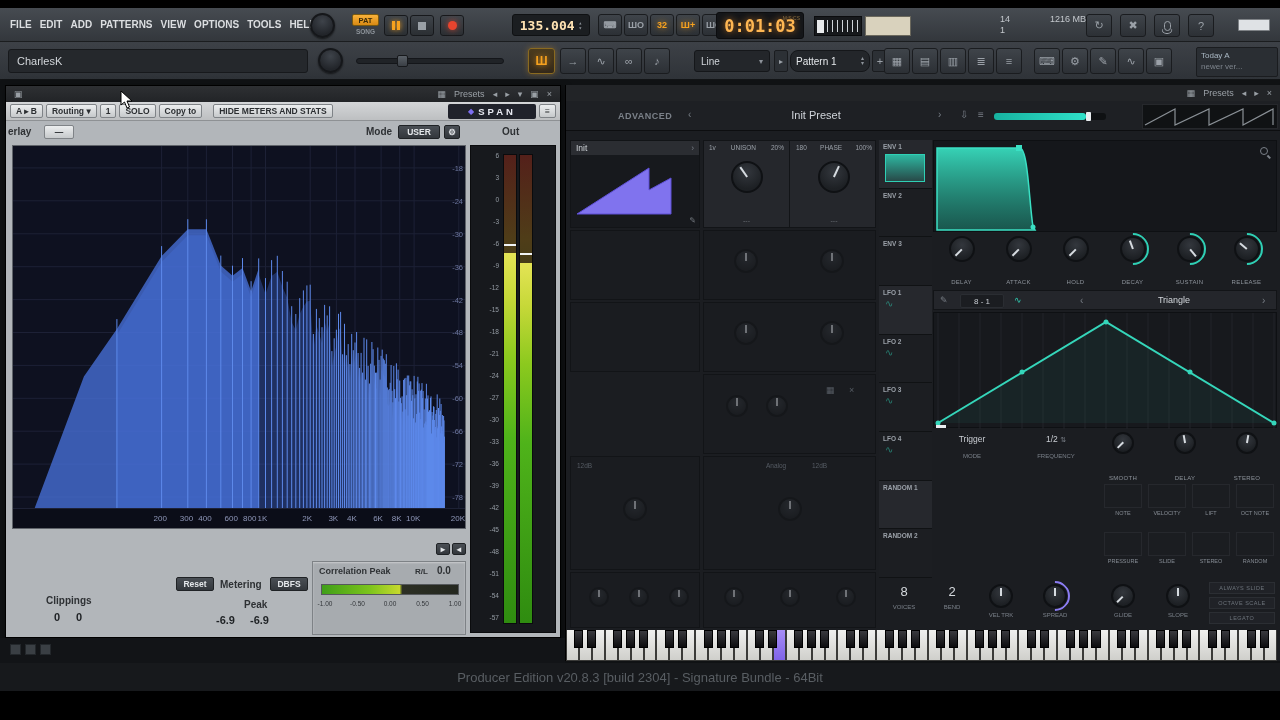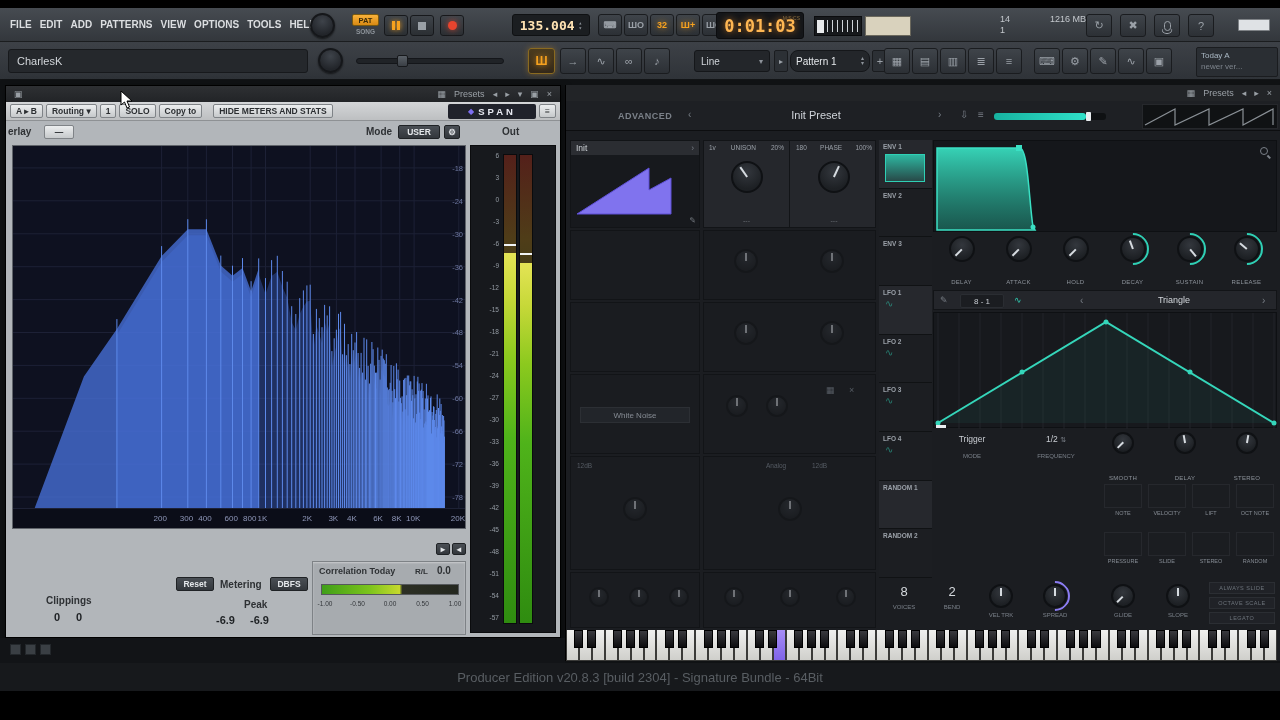--- a/index.html
+++ b/index.html
@@ -427,21 +427,21 @@
       </div>
 
       <div class="dk-chip" style="left:430px;top:422px;width:14px;height:12px;">▸</div>
       <div class="dk-chip" style="left:446px;top:422px;width:14px;height:12px;">◂</div>
 
       <div id="span-footer">
         <div class="dk-chip" style="left:164px;top:16px;width:38px;height:14px;">Reset</div>
         <span class="d-lab" style="left:208px;top:18px;font-size:10px;">Metering</span>
         <div class="dk-chip" style="left:258px;top:16px;width:38px;height:14px;">DBFS</div>
         <div id="corr-panel">
-          <span class="d-lab" style="left:6px;top:4px;font-size:9px;">Correlation Today</span>
+          <span class="d-lab" style="left:6px;top:4px;font-size:9px;">Correlation Peak</span>
           <span class="d-lab" style="left:102px;top:5px;font-size:8px;font-weight:bold;">R/L</span>
           <span class="d-lab" style="left:124px;top:3px;font-size:10px;">0.0</span>
           <div id="corr-bar"></div>
           <div id="corr-scale">
               <span class="c-lab" style="left: 4px;">-1.00</span>
               <span class="c-lab" style="left: 36.5px;">-0.50</span>
               <span class="c-lab" style="left: 69px;">0.00</span>
               <span class="c-lab" style="left: 101.5px;">0.50</span>
               <span class="c-lab" style="left: 134px;">1.00</span>
             </div>
@@ -486,23 +486,20 @@
         <span>Init</span>
         <span style="color:#787e86;">›</span>
       </div>
       <div id="osc-wave"><svg width="128" height="70">
             <path d="M6,58 L78,12 L78,34 L100,22 L100,58 Z" fill="#8073ee" stroke="#5e50d6" stroke-width="1"></path>
           </svg></div>
       <span class="pencil">✎</span>
     </div>
     <div class="dim-panel" style="left:4px;top:145px;width:130px;height:70px;"></div>
     <div class="dim-panel" style="left:4px;top:217px;width:130px;height:70px;"></div>
-    <div class="dim-panel" style="left:4px;top:289px;width:130px;height:80px;">
-      <div style="position:absolute;left:9px;top:32px;width:110px;height:16px;background:#22252a;border:1px solid #2c2f34;color:#868c94;font-size:8px;display:flex;align-items:center;justify-content:center;">White Noise</div>
-    </div>
     <div class="dim-panel" style="left:4px;top:371px;width:130px;height:114px;">
       <span class="faint" style="left:6px;top:5px;">12dB</span>
       <div class="knob k24 dimk" style="left:52px;top:40px;">
           <span class="ptr"></span>
         </div>
     </div>
     <div class="dim-panel" style="left:4px;top:487px;width:130px;height:56px;">
       <div class="knob k20 dimk" style="left:18px;top:14px;">
           <span class="ptr"></span>
         </div>

